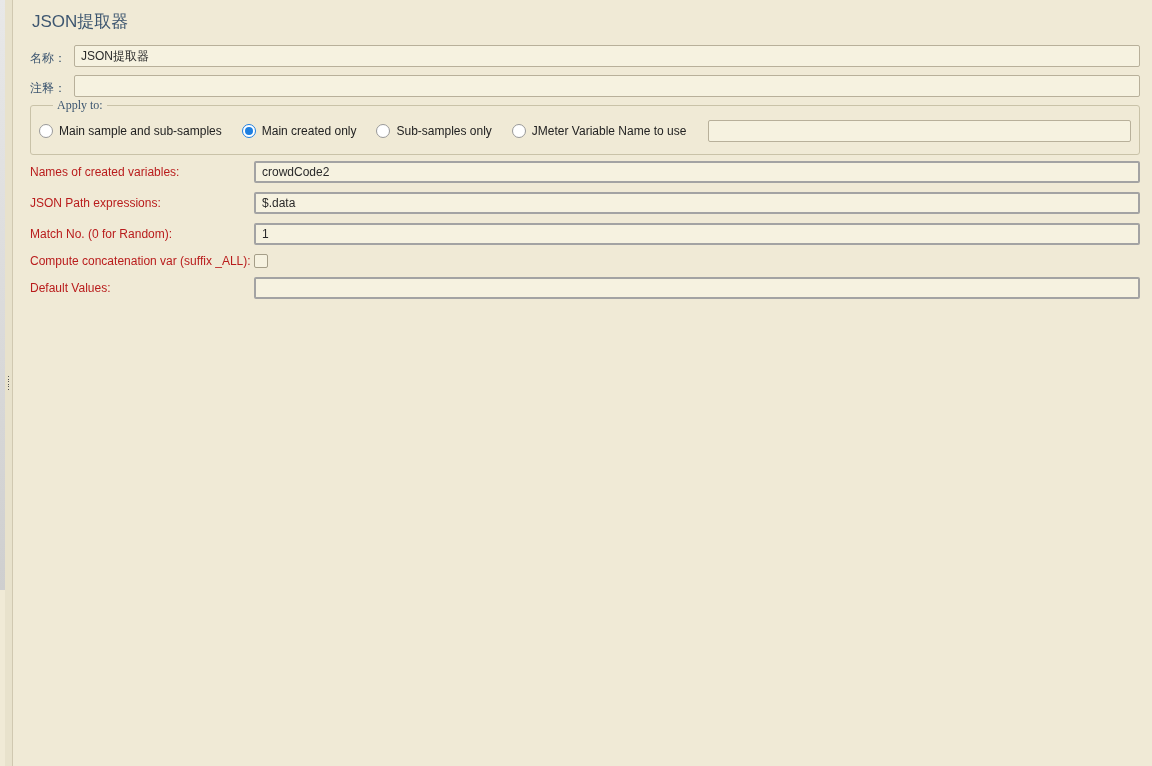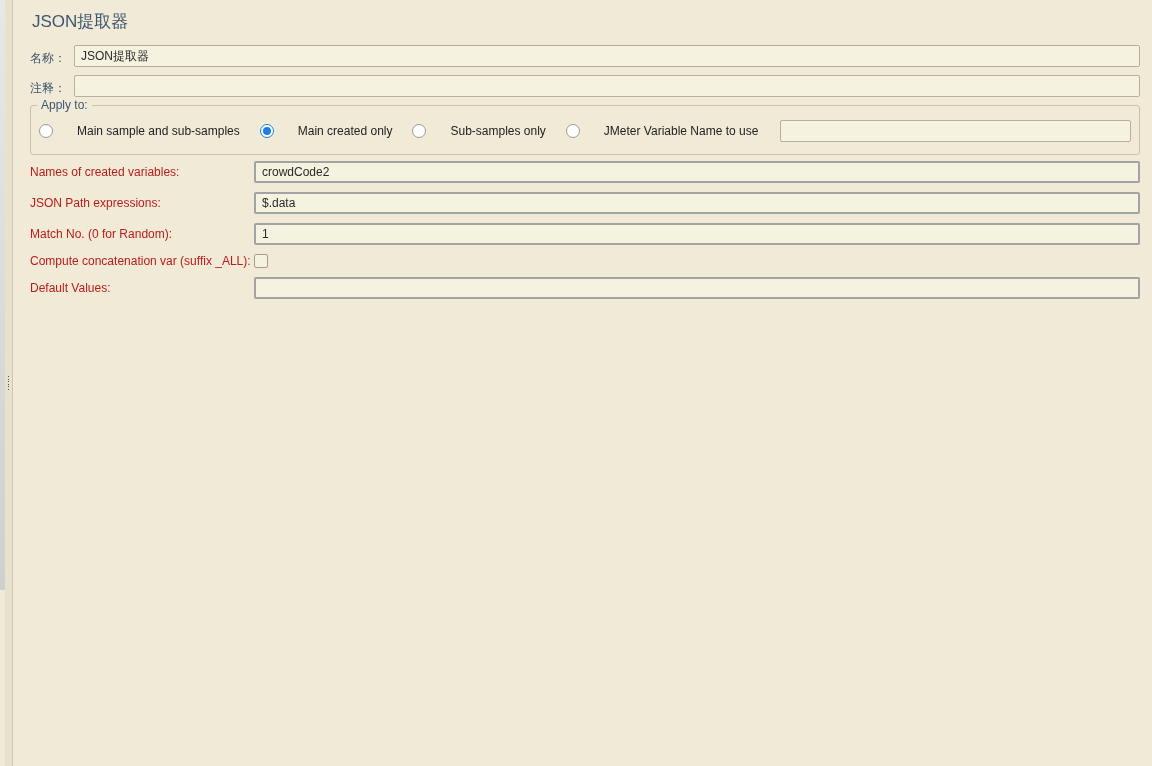--- a/index.html
+++ b/index.html
@@ -85,36 +85,37 @@
       border: 1px solid #c9c2a8;
       border-radius: 3px;
       margin-top: 2px;
       margin-bottom: 6px;
       padding: 10px 8px 8px 8px;
       position: relative;
     }
     .fieldset-legend {
       position: absolute;
       top: -8px;
-      left: 6px;
+      left: 22px;
       background: #f0ead6;
       padding: 0 4px;
       color: #3d5670;
       font-size: 12px;
+      font-family: Liberation Serif, serif;
     }
     .radio-row {
       display: flex;
       align-items: center;
       gap: 6px;
       padding: 4px 0;
     }
     .radio-item {
       display: flex;
       align-items: flex-end;
-      gap: 24px;
+      gap: 6px;
       margin-right: 14px;
     }
     .radio {
       width: 14px;
       height: 14px;
       border-radius: 50%;
       border: 1px solid #999;
       background: #fff;
       display: inline-flex;
       align-items: center;

